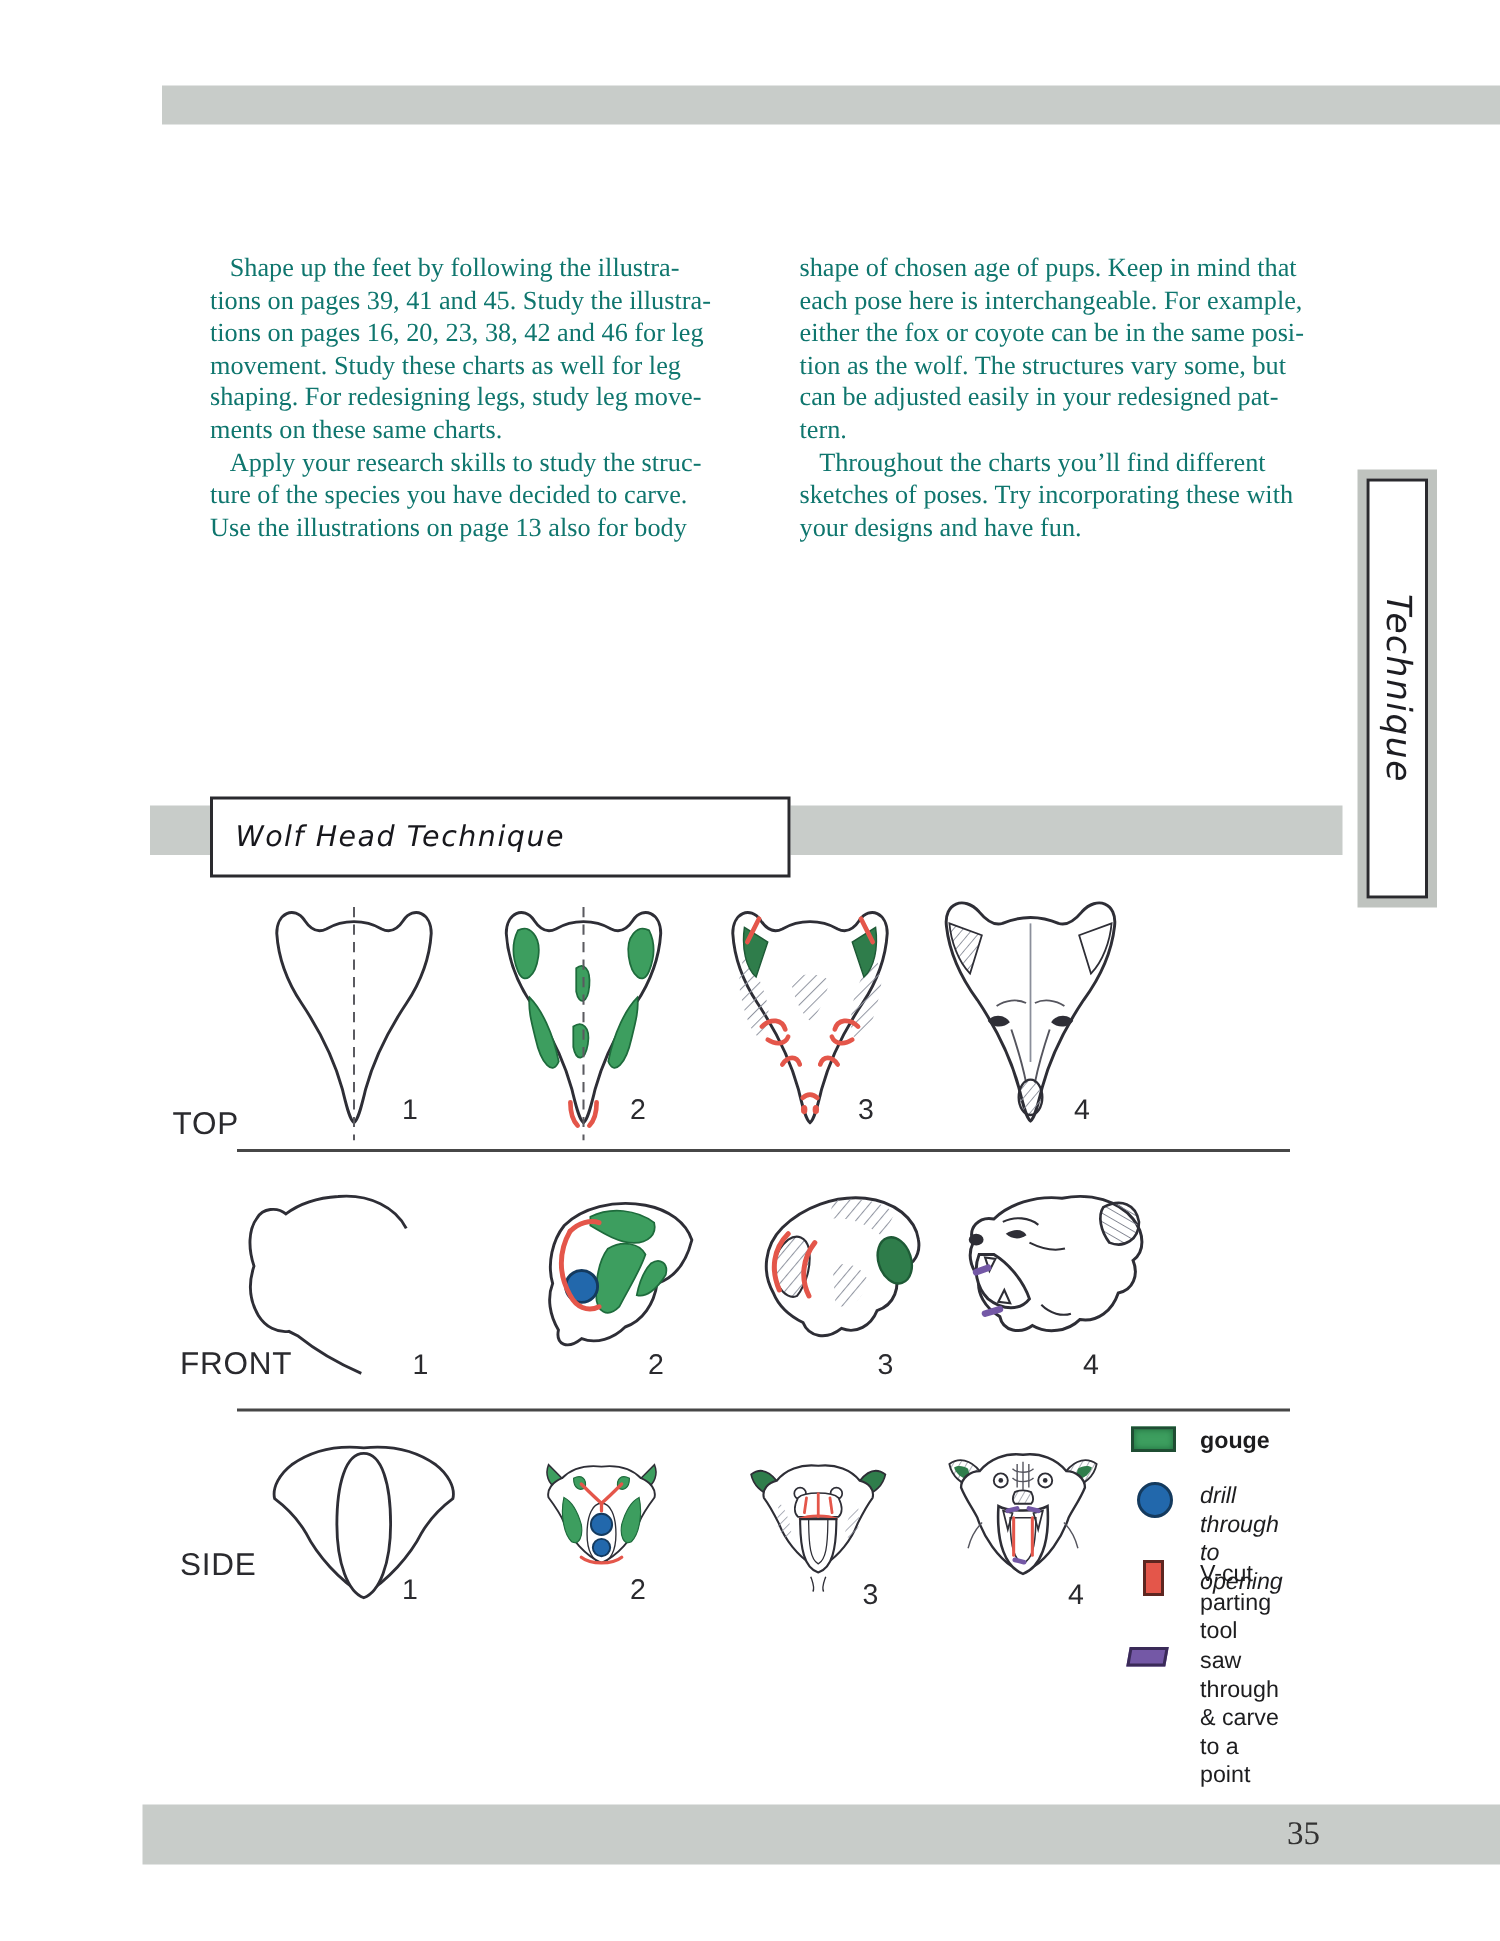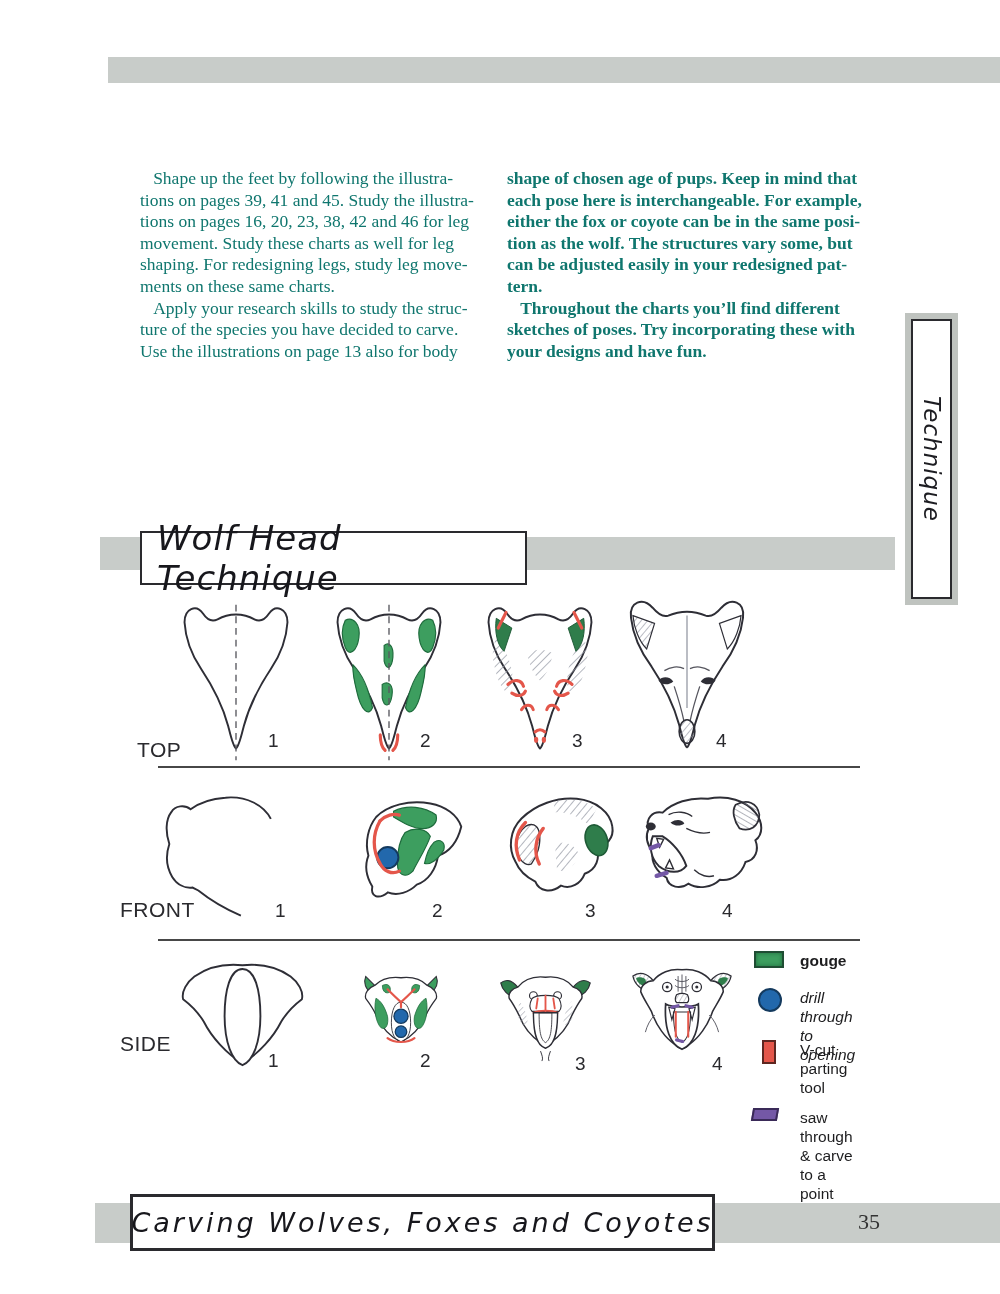--- a/index.html
+++ b/index.html
@@ -7,32 +7,32 @@
   .page { position:relative; width:1000px; height:1294px; background:#fff; overflow:hidden; }
 
   .gray-band { position:absolute; background:#c8ccc9; }
   .band-top    { left:108px; top:57px;   width:892px; height:26px; }
   .band-header { left:100px; top:537px;  width:795px; height:33px; }
   .band-footer { left:95px;  top:1203px; width:905px; height:40px; }
 
   .col { position:absolute; top:168px; font-size:17.5px; line-height:21.6px; color:#0f766e;
          white-space:pre-wrap; }
   .col-left  { left:140px; width:345px; }
-  .col-right { left:507px; width:355px;font-weight:bold; }
+  .col-right { left:533px; width:355px; }
 
   .side-tab { position:absolute; left:905px; top:313px; width:53px; height:292px;
               background:#bfc3bf; padding:6px; }
   .side-tab-inner { width:100%; height:100%; background:#fff; border:2px solid #2a2a2e;
               display:flex; align-items:center; justify-content:center; }
   .side-tab-text { transform:rotate(90deg); white-space:nowrap; font-family:"DejaVu Sans", sans-serif;
               font-style:italic; font-size:23px; color:#1d1d22; letter-spacing:1px; }
 
   .header-box { position:absolute; left:140px; top:531px; width:387px; height:54px;
               background:#fff; border:2px solid #2a2a2e; display:flex; align-items:center; }
-  .header-box span { font-family:"DejaVu Sans", sans-serif; font-style:italic; font-size:34px;
+  .header-box span { font-family:"DejaVu Sans", sans-serif; font-style:italic; font-size:19px;
               color:#17171c; padding-left:15px; letter-spacing:1px; }
 
   .row-label { position:absolute; font-family:"Liberation Sans", sans-serif; font-size:21px;
               color:#2a2a2e; letter-spacing:0.5px; }
   .divider { position:absolute; height:2px; background:#474747; }
   .fig { position:absolute; }
   .fig svg { width:100%; height:100%; display:block; }
   .step-num { position:absolute; font-family:"Liberation Sans", sans-serif; font-size:19px; color:#2a2a2e; }
 
   .legend { position:absolute; left:752px; top:948px; width:150px; }
@@ -82,21 +82,21 @@
     <div class="side-tab-inner">
       <span class="side-tab-text">Technique</span>
     </div>
   </div>
 
   <div class="gray-band band-header"></div>
   <div class="header-box">
     <span>Wolf Head Technique</span>
   </div>
 
-  <div class="row-label" style="left:137px; top:738px;">TOP</div>
+  <div class="row-label" style="left:115px; top:738px;">TOP</div>
 
   <div class="fig" style="left:162px; top:595px; width:148px; height:170px;">
     <svg viewBox="0 0 150 175">
       <path d="M22,28 C22,14 34,9 41,19 C45,25 50,28 56,25 C63,21 69,20 75,20 C81,20 87,21 94,25 C100,28 105,25 109,19 C116,9 128,14 128,28 C127,44 121,61 111,76 C99,94 89,113 83,135 C80,147 78,156 75,158 C72,156 70,147 67,135 C61,113 51,94 39,76 C29,61 23,44 22,28 Z" fill="#fff" stroke="#2e2e36" stroke-width="2"></path>
       <line x1="75" y1="10" x2="75" y2="170" stroke="#5a5a60" stroke-width="1.4" stroke-dasharray="7,5"></line>
     </svg>
   </div>
   <div class="fig" style="left:315px; top:595px; width:148px; height:170px;">
     <svg viewBox="0 0 150 175">
       <path d="M22,28 C22,14 34,9 41,19 C45,25 50,28 56,25 C63,21 69,20 75,20 C81,20 87,21 94,25 C100,28 105,25 109,19 C116,9 128,14 128,28 C127,44 121,61 111,76 C99,94 89,113 83,135 C80,147 78,156 75,158 C72,156 70,147 67,135 C61,113 51,94 39,76 C29,61 23,44 22,28 Z" fill="#fff" stroke="#2e2e36" stroke-width="2"></path>
@@ -358,27 +358,24 @@
     <div class="legend-item" style="top:40px;font-style:italic;">
       <div class="legend-swatch sw-drill"></div>
       <div class="legend-label">drill through
 to opening</div>
     </div>
     <div class="legend-item" style="top:92px;">
       <div class="legend-swatch sw-vcut"></div>
       <div class="legend-label">V-cut
 parting tool</div>
     </div>
-    <div class="legend-item" style="top:160px;align-items:center;">
+    <div class="legend-item" style="top:150px;align-items:center;">
       <div class="legend-swatch sw-saw"></div>
       <div class="legend-label">saw through
 &amp; carve to a
 point</div>
     </div>
   </div>
 
   <div class="gray-band band-footer"></div>
-  <div class="footer-box">
-    <span>Carving Wolves, Foxes and Coyotes</span>
-  </div>
   <div class="page-num">35</div>
 
 </div>
 
 </body></html>

